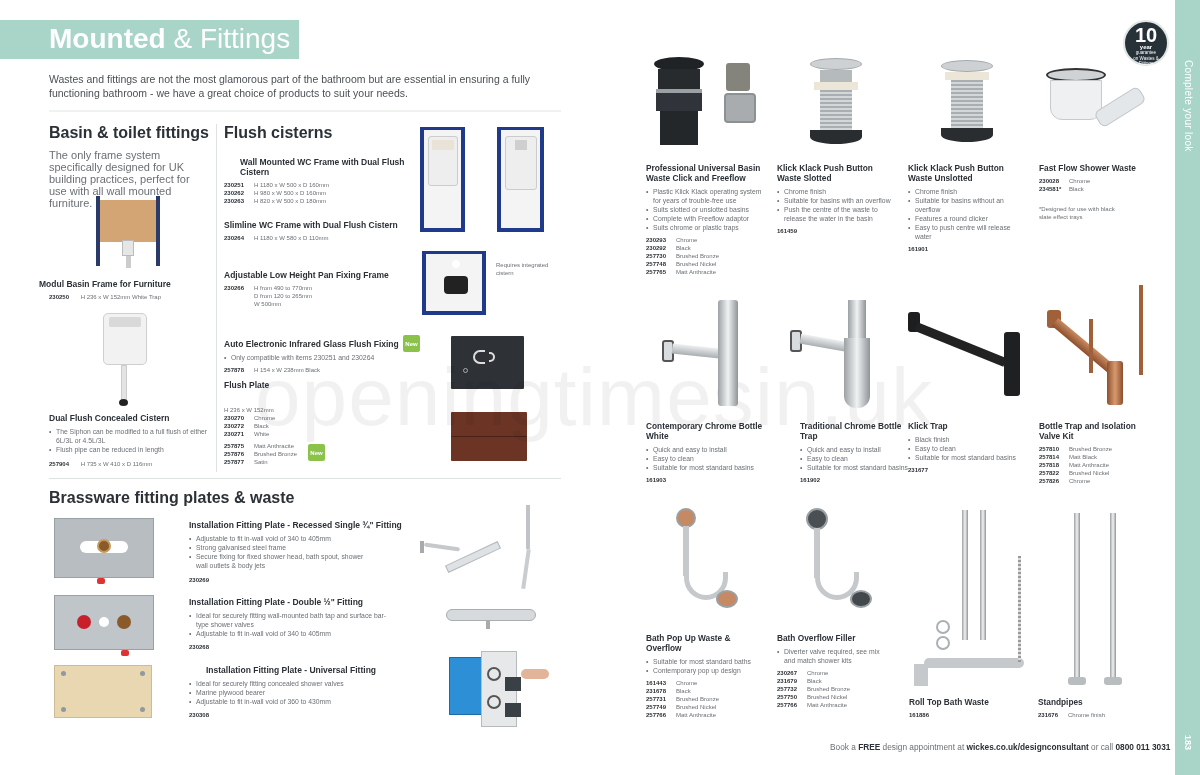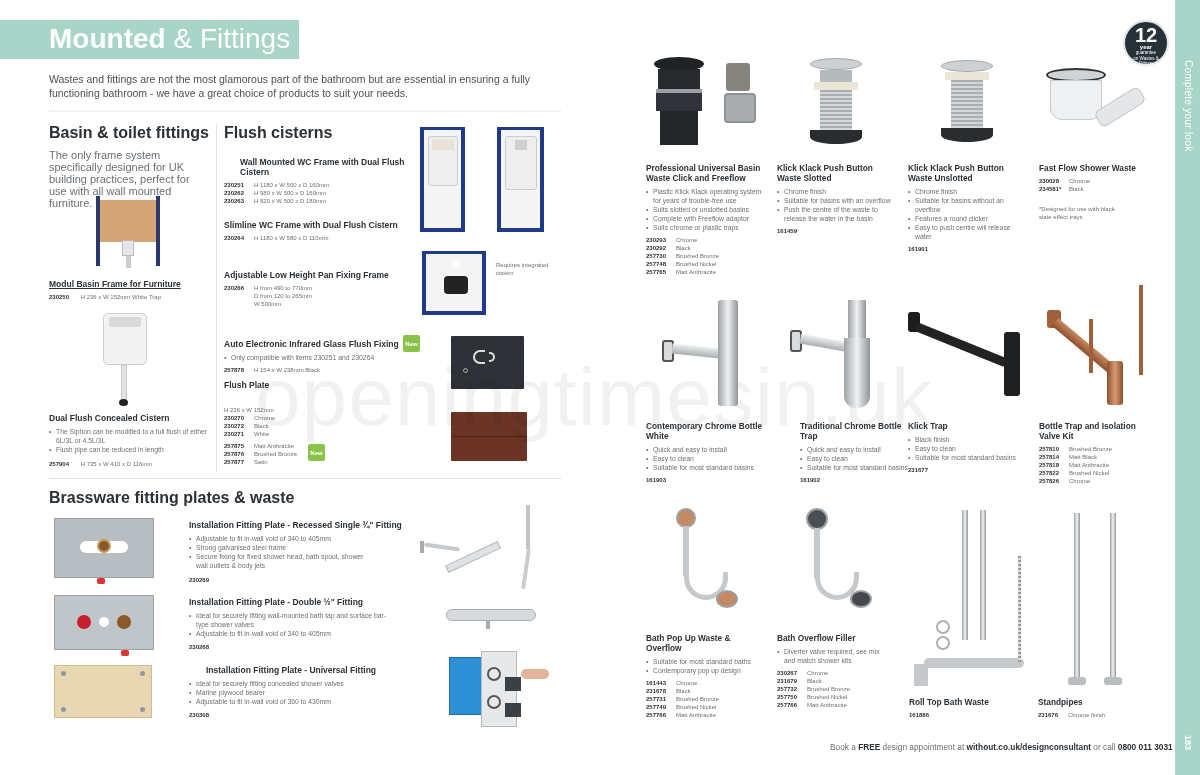--- a/index.html
+++ b/index.html
@@ -66,21 +66,21 @@
 <div class="abs h2" style="left:49px; top:124px;">Basin &amp; toilet fittings</div>
 <div class="abs lead" style="left:49px; top:149px; width:150px;">The only frame system specifically designed for UK building practices, perfect for use with all wall mounted furniture.</div>
 
 <div class="img" style="left:96px; top:196px; width:64px; height:74px;">
   <div style="position:absolute; left:0; top:0; width:4px; height:70px; background:#2a3a6a;"></div>
   <div style="position:absolute; right:0; top:0; width:4px; height:70px; background:#2a3a6a;"></div>
   <div style="position:absolute; left:4px; top:4px; width:56px; height:42px; background:#d4a574;"></div>
   <div style="position:absolute; left:26px; top:44px; width:12px; height:16px; background:#e6e6e6; border:1px solid #bbb;"></div>
   <div style="position:absolute; left:30px; top:60px; width:5px; height:12px; background:#ccc;"></div>
 </div>
-<div class="abs h3" style="left:49px; top:279px;text-decoration:underline;">Modul Basin Frame for Furniture</div>
+<div class="abs h3" style="left:39px; top:279px;">Modul Basin Frame for Furniture</div>
 <div class="abs code-row" style="left:49px; top:293px;">
   <span class="code">230250</span>
   <span>H 236 x W 152mm    White Trap</span>
 </div>
 
 <div class="img" style="left:101px; top:313px; width:48px; height:95px;">
   <div style="position:absolute; left:2px; top:0; width:44px; height:52px; background:#f2f2f2; border:1px solid #cfcfcf; border-radius:5px;"></div>
   <div style="position:absolute; left:8px; top:4px; width:32px; height:10px; background:#d9d9d9; border-radius:2px;"></div>
   <div style="position:absolute; left:20px; top:52px; width:6px; height:36px; background:#e3e3e3; border:1px solid #ccc;"></div>
   <div style="position:absolute; left:18px; top:86px; width:9px; height:7px; background:#222; border-radius:50%;"></div>
@@ -428,25 +428,25 @@
 <div class="abs pcard" style="left:909px; top:697px;">
   <div class="h3">Roll Top Bath Waste</div>
   <div class="code-row"><span class="code">161886</span></div>
 </div>
 <div class="abs pcard" style="left:1038px; top:697px;">
   <div class="h3">Standpipes</div>
   <div class="code-row"><span class="code">231676</span><span>Chrome finish</span></div>
 </div>
 
 <div class="abs guarantee">
-  <div class="big">12</div>
+  <div class="big">10</div>
   <div class="small" style="font-size:6px; font-weight:bold;">year</div>
   <div class="small">guarantee</div>
   <div class="small" style="margin-top:1px; width:30px; margin-left:auto; margin-right:auto;">on Wastes &amp; Fittings</div>
 </div>
 
 <div class="abs side-tab"></div>
 <div class="abs side-text">Complete your look</div>
 <div class="abs page-no">183</div>
 
 <div class="abs footer">
-  <span>Book a </span><b>FREE</b><span> design appointment at </span><b>without.co.uk/designconsultant</b><span> or call </span><b>0800 011 3031</b>
+  <span>Book a </span><b>FREE</b><span> design appointment at </span><b>wickes.co.uk/designconsultant</b><span> or call </span><b>0800 011 3031</b>
 </div>
 
 </body></html>

